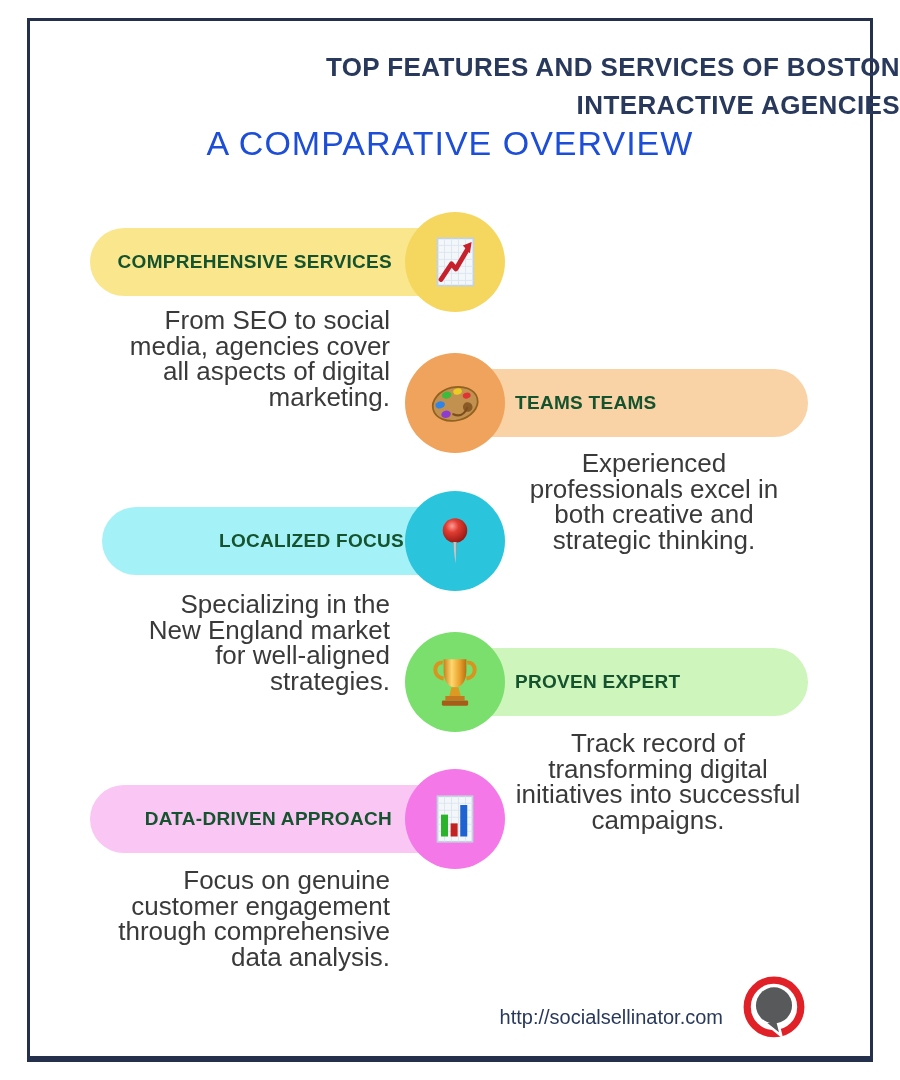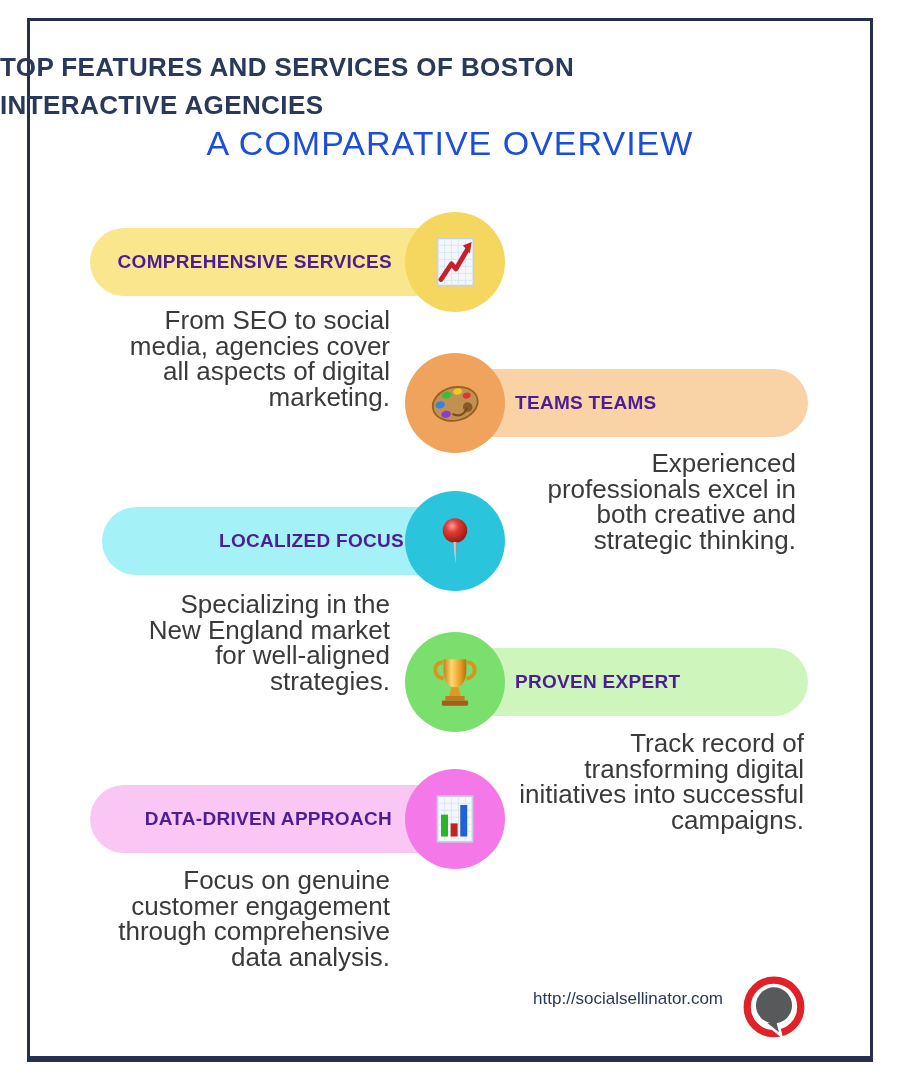--- a/index.html
+++ b/index.html
@@ -4,41 +4,41 @@
 <style>
   * { margin:0; padding:0; box-sizing:border-box; }
   html,body { width:900px; height:1080px; background:#ffffff; }
   body { font-family:"Liberation Sans", sans-serif; position:relative; overflow:hidden; }
 
   .frame { position:absolute; left:27px; top:18px; width:846px; height:1044px;
            border:3px solid #25304C; border-bottom-width:6px; background:#ffffff; }
 
   .canvas { position:absolute; inset:0; }
 
-  .title { position:absolute; top:48px; left:0; width:100%; text-align:left;
+  .title { position:absolute; top:48px; left:0; width:100%; text-align:right;
            color:#29395C; font-weight:bold; font-size:26px; line-height:38px; letter-spacing:0.4px; }
   .subtitle { position:absolute; top:124px; left:0; width:100%; text-align:center;
               color:#1d4ed8; font-weight:400; font-size:34px; letter-spacing:1px; }
 
   .pill { position:absolute; height:68px; border-radius:34px; display:flex; align-items:center; z-index:1; }
-  .pill .label { width:100%; font-size:19px; font-weight:bold; color:#4c1d95; letter-spacing:0.3px; }
+  .pill .label { width:100%; font-size:19px; font-weight:bold; color:#14532d; letter-spacing:0.3px; }
   .pill.left .label  { text-align:right; padding-right:70px; }
   .pill.right .label { text-align:left;  padding-left:77px; }
 
   .circle { position:absolute; width:100px; height:100px; border-radius:50%; z-index:2;
             display:flex; align-items:center; justify-content:center; }
   .circle svg { width:56px; height:56px; }
 
   .desc { position:absolute; font-size:26px; line-height:25.5px; color:#3A3A3A; }
   .desc.right { text-align:right; }
-  .desc.left  { text-align:right; }
+  .desc.left  { text-align:center; }
 
   .footer-text { position:absolute; right:177px; top:986px; text-align:right; color:#29395C; }
   .footer-brand { font-size:17px; font-weight:bold; letter-spacing:0.2px; }
-  .footer-url { font-size:17px; margin-top:3px; }
+  .footer-url { font-size:20px; margin-top:20px; }
   .footer-logo { position:absolute; left:741px; top:976px; width:66px; height:66px; }
 </style>
 </head>
 <body>
 
 <div class="frame"></div>
 
 <div class="canvas">
 
   <div class="title">

